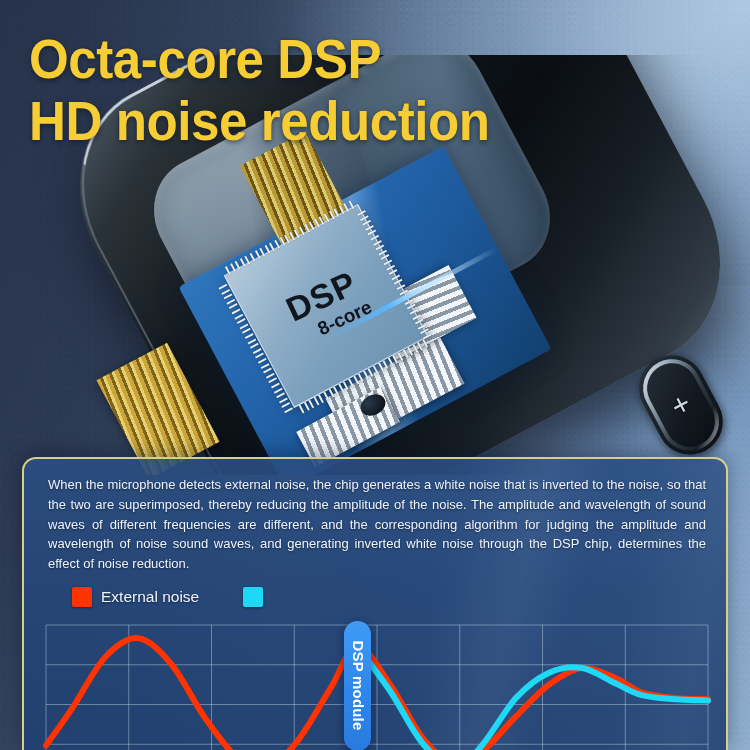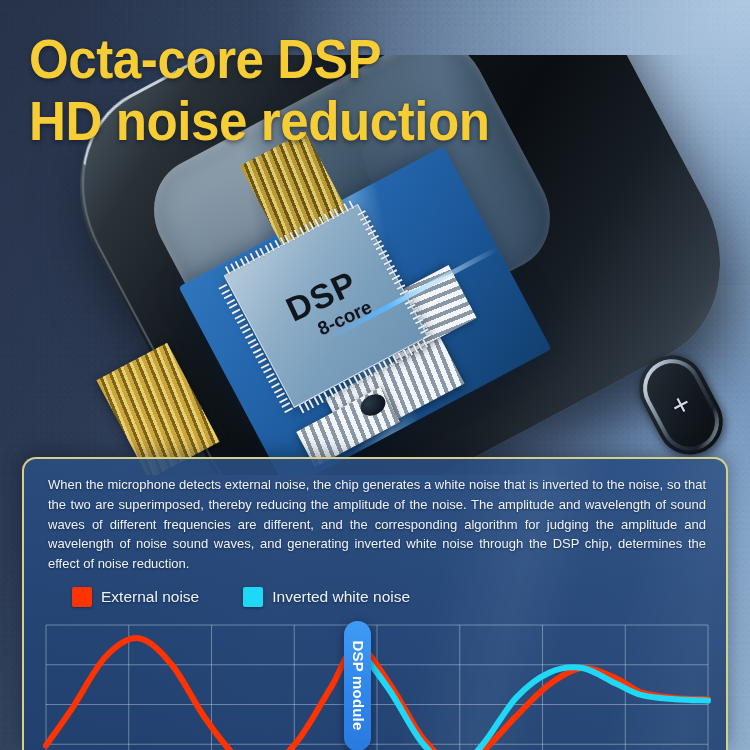--- a/index.html
+++ b/index.html
@@ -417,21 +417,20 @@
 
     <p id="para">When the microphone detects external noise, the chip generates a white noise that is inverted to the noise, so that the two are superimposed, thereby reducing the amplitude of the noise. The amplitude and wavelength of sound waves of different frequencies are different, and the corresponding algorithm for judging the amplitude and wavelength of noise sound waves, and generating inverted white noise through the DSP chip, determines the effect of noise reduction.</p>
 
     <div id="legend">
       <div class="lg">
         <span class="sw" style="background:#ff3300"></span>
         <span class="txt">External noise</span>
       </div>
       <div class="lg">
         <span class="sw" style="background:#1fd8f5"></span>
-        <span class="txt">Inverted white noise</span>
       </div>
     </div>
 
     <div id="chart">
       <svg width="706" height="175" viewBox="0 0 706 175">
         <g id="gridlayer">
             <line x1="22" y1="6" x2="22" y2="165" stroke="rgba(214,230,246,0.40)" stroke-width="1"></line>
             <line x1="104.75" y1="6" x2="104.75" y2="165" stroke="rgba(214,230,246,0.40)" stroke-width="1"></line>
             <line x1="187.5" y1="6" x2="187.5" y2="165" stroke="rgba(214,230,246,0.40)" stroke-width="1"></line>
             <line x1="270.25" y1="6" x2="270.25" y2="165" stroke="rgba(214,230,246,0.40)" stroke-width="1"></line>

